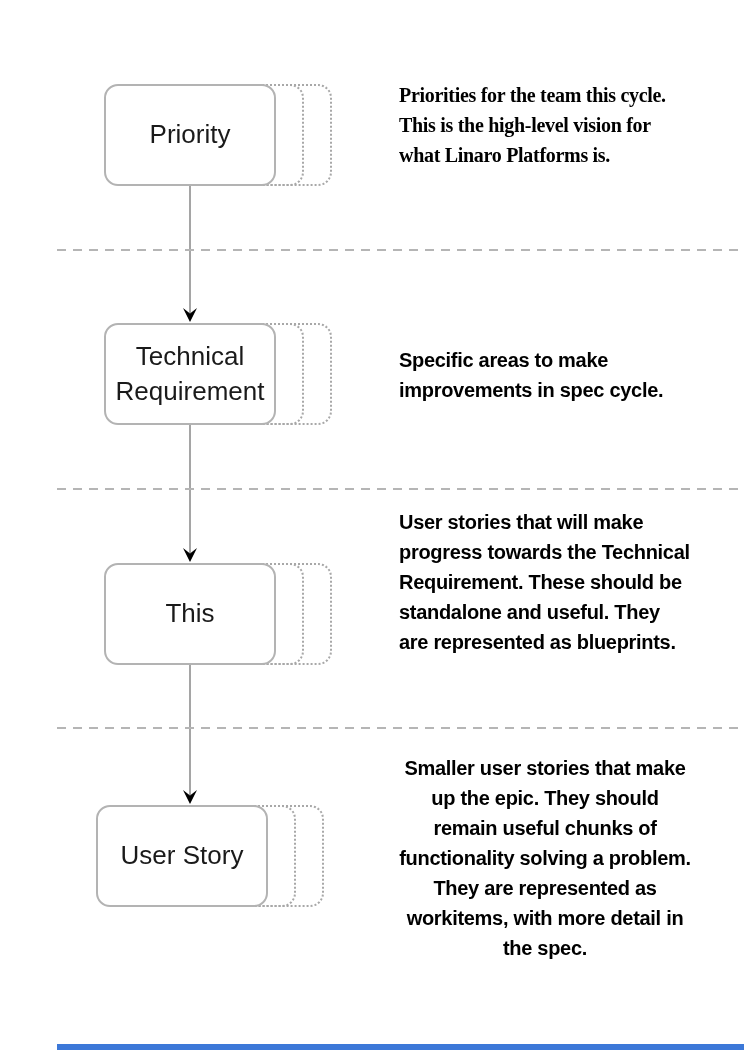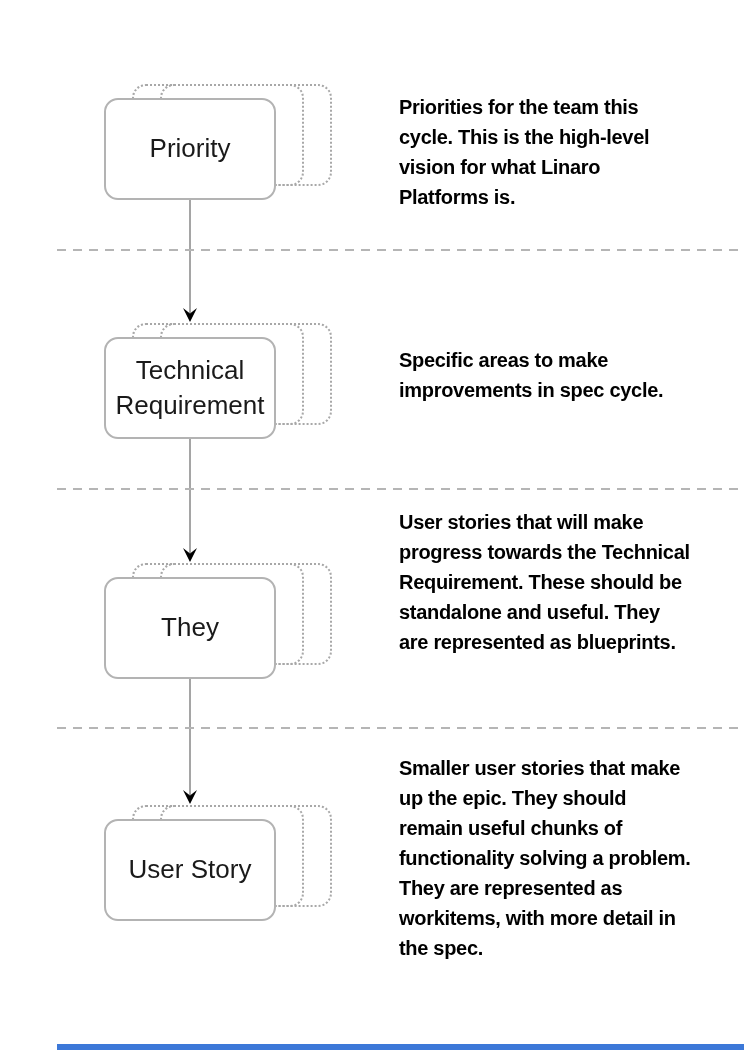--- a/index.html
+++ b/index.html
@@ -12,21 +12,21 @@
   .stack{position:absolute;width:172px;height:102px;}
   .ghost{
     position:absolute;top:0;width:172px;height:102px;box-sizing:border-box;
     border:2px dotted #a8a8a8;border-radius:14px;background:transparent;
   }
   .ghost.g1{left:28px;z-index:2;}
   .ghost.g2{left:56px;z-index:1;}
   .card{
     position:absolute;left:0;top:0;width:172px;height:102px;box-sizing:border-box;
     border:2px solid #b3b3b3;border-radius:14px;background:#ffffff;z-index:3;
-    display:flex;align-items:center;justify-content:center;text-align:center;margin-top:14px;
+    display:flex;align-items:center;justify-content:center;text-align:center;
   }
   .card .label{
     font-size:26px;line-height:1.35;color:#1a1a1a;font-weight:400;
     padding:0 10px;
   }
   
   .desc{
     position:absolute;left:399px;width:292px;
     font-size:20px;font-weight:700;line-height:30px;color:#000;
     letter-spacing:-0.3px;
@@ -48,21 +48,21 @@
 
 <div>
 
   <div class="stack" style="left:104px;top:84px;">
     <div class="ghost g2"></div>
     <div class="ghost g1"></div>
     <div class="card">
       <div class="label">Priority</div>
     </div>
   </div>
-  <div class="desc" style="top:92px;">Priorities for the team this cycle. This is the high-level vision for what Linaro Platforms is.</div>
+  <div class="desc" style="top:80px;font-family:Liberation Serif, serif;">Priorities for the team this cycle. This is the high-level vision for what Linaro Platforms is.</div>
 
   <svg class="connector" style="top:186px;" width="20" height="137" viewBox="0 0 20 137">
     <line x1="10" y1="0" x2="10" y2="127" stroke="#a5a5a5" stroke-width="2"></line>
     <path d="M10,136 L3,122 L10,127.5 L17,122 Z" fill="#000"></path>
   </svg>
 
   <div class="separator" style="top:249px;"></div>
 
   <div class="stack" style="left:104px;top:323px;">
     <div class="ghost g2"></div>
@@ -77,36 +77,36 @@
     <line x1="10" y1="0" x2="10" y2="128" stroke="#a5a5a5" stroke-width="2"></line>
     <path d="M10,137 L3,123 L10,128.5 L17,123 Z" fill="#000"></path>
   </svg>
 
   <div class="separator" style="top:488px;"></div>
 
   <div class="stack" style="left:104px;top:563px;">
     <div class="ghost g2"></div>
     <div class="ghost g1"></div>
     <div class="card">
-      <div class="label">They</div>
+      <div class="label">This</div>
     </div>
   </div>
   <div class="desc" style="top:507px;">User stories that will make progress towards the Technical Requirement. These should be standalone and useful. They are represented as blueprints.</div>
 
   <svg class="connector" style="top:665px;" width="20" height="140" viewBox="0 0 20 140">
     <line x1="10" y1="0" x2="10" y2="130" stroke="#a5a5a5" stroke-width="2"></line>
     <path d="M10,139 L3,125 L10,130.5 L17,125 Z" fill="#000"></path>
   </svg>
 
   <div class="separator" style="top:727px;"></div>
 
-  <div class="stack" style="left:104px;top:805px;">
+  <div class="stack" style="left:96px;top:805px;">
     <div class="ghost g2"></div>
     <div class="ghost g1"></div>
     <div class="card">
       <div class="label">User Story</div>
     </div>
   </div>
-  <div class="desc" style="top:753px;">Smaller user stories that make up the epic. They should remain useful chunks of functionality solving a problem. They are represented as workitems, with more detail in the spec.</div>
+  <div class="desc" style="top:753px;text-align:center;">Smaller user stories that make up the epic. They should remain useful chunks of functionality solving a problem. They are represented as workitems, with more detail in the spec.</div>
 
 </div>
 
 <div class="footer-bar"></div>
 
 </body></html>

